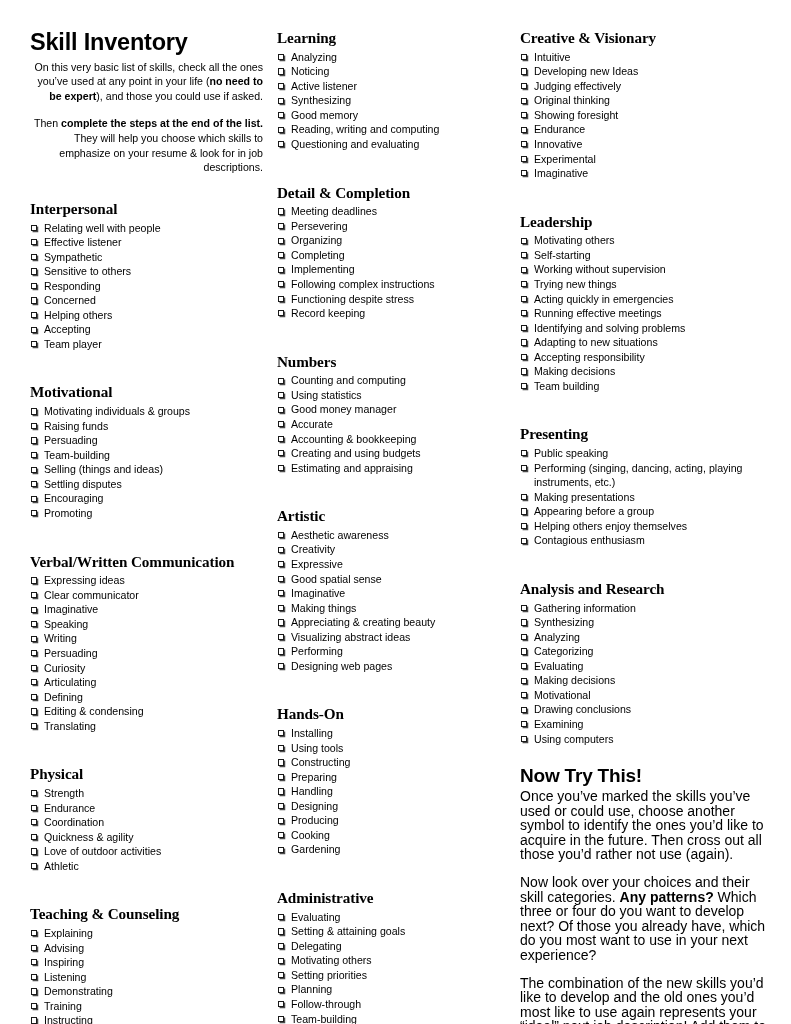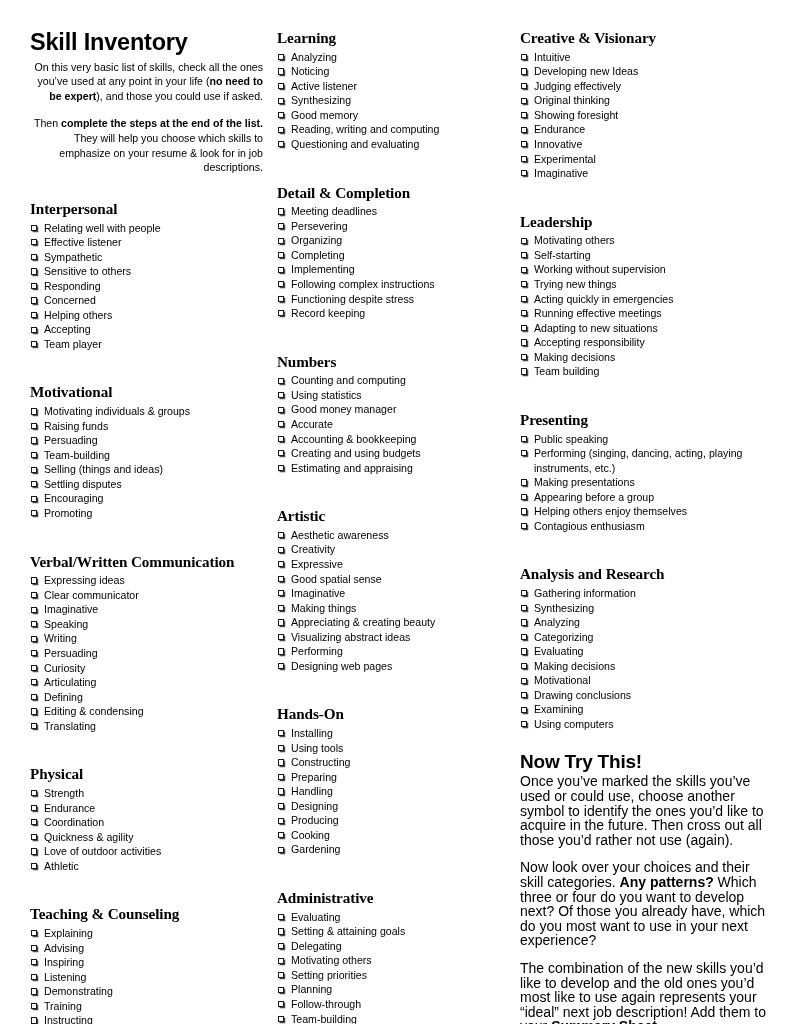--- a/index.html
+++ b/index.html
@@ -292,20 +292,21 @@
           </div>
           <div class="section">
             <h2 class="section-title">Leadership</h2>
             <ul class="skills">
               <li><span class="cbox"></span><span>Motivating others</span></li>
               <li><span class="cbox"></span><span>Self-starting</span></li>
               <li><span class="cbox"></span><span>Working without supervision</span></li>
               <li><span class="cbox"></span><span>Trying new things</span></li>
               <li><span class="cbox"></span><span>Acting quickly in emergencies</span></li>
               <li><span class="cbox"></span><span>Running effective meetings</span></li>
+              <li><span class="cbox"></span><span>Identifying and solving problems</span></li>
               <li><span class="cbox"></span><span>Adapting to new situations</span></li>
               <li><span class="cbox"></span><span>Accepting responsibility</span></li>
               <li><span class="cbox"></span><span>Making decisions</span></li>
               <li><span class="cbox"></span><span>Team building</span></li>
             </ul>
           </div>
           <div class="section">
             <h2 class="section-title">Presenting</h2>
             <ul class="skills">
               <li><span class="cbox"></span><span>Public speaking</span></li>

